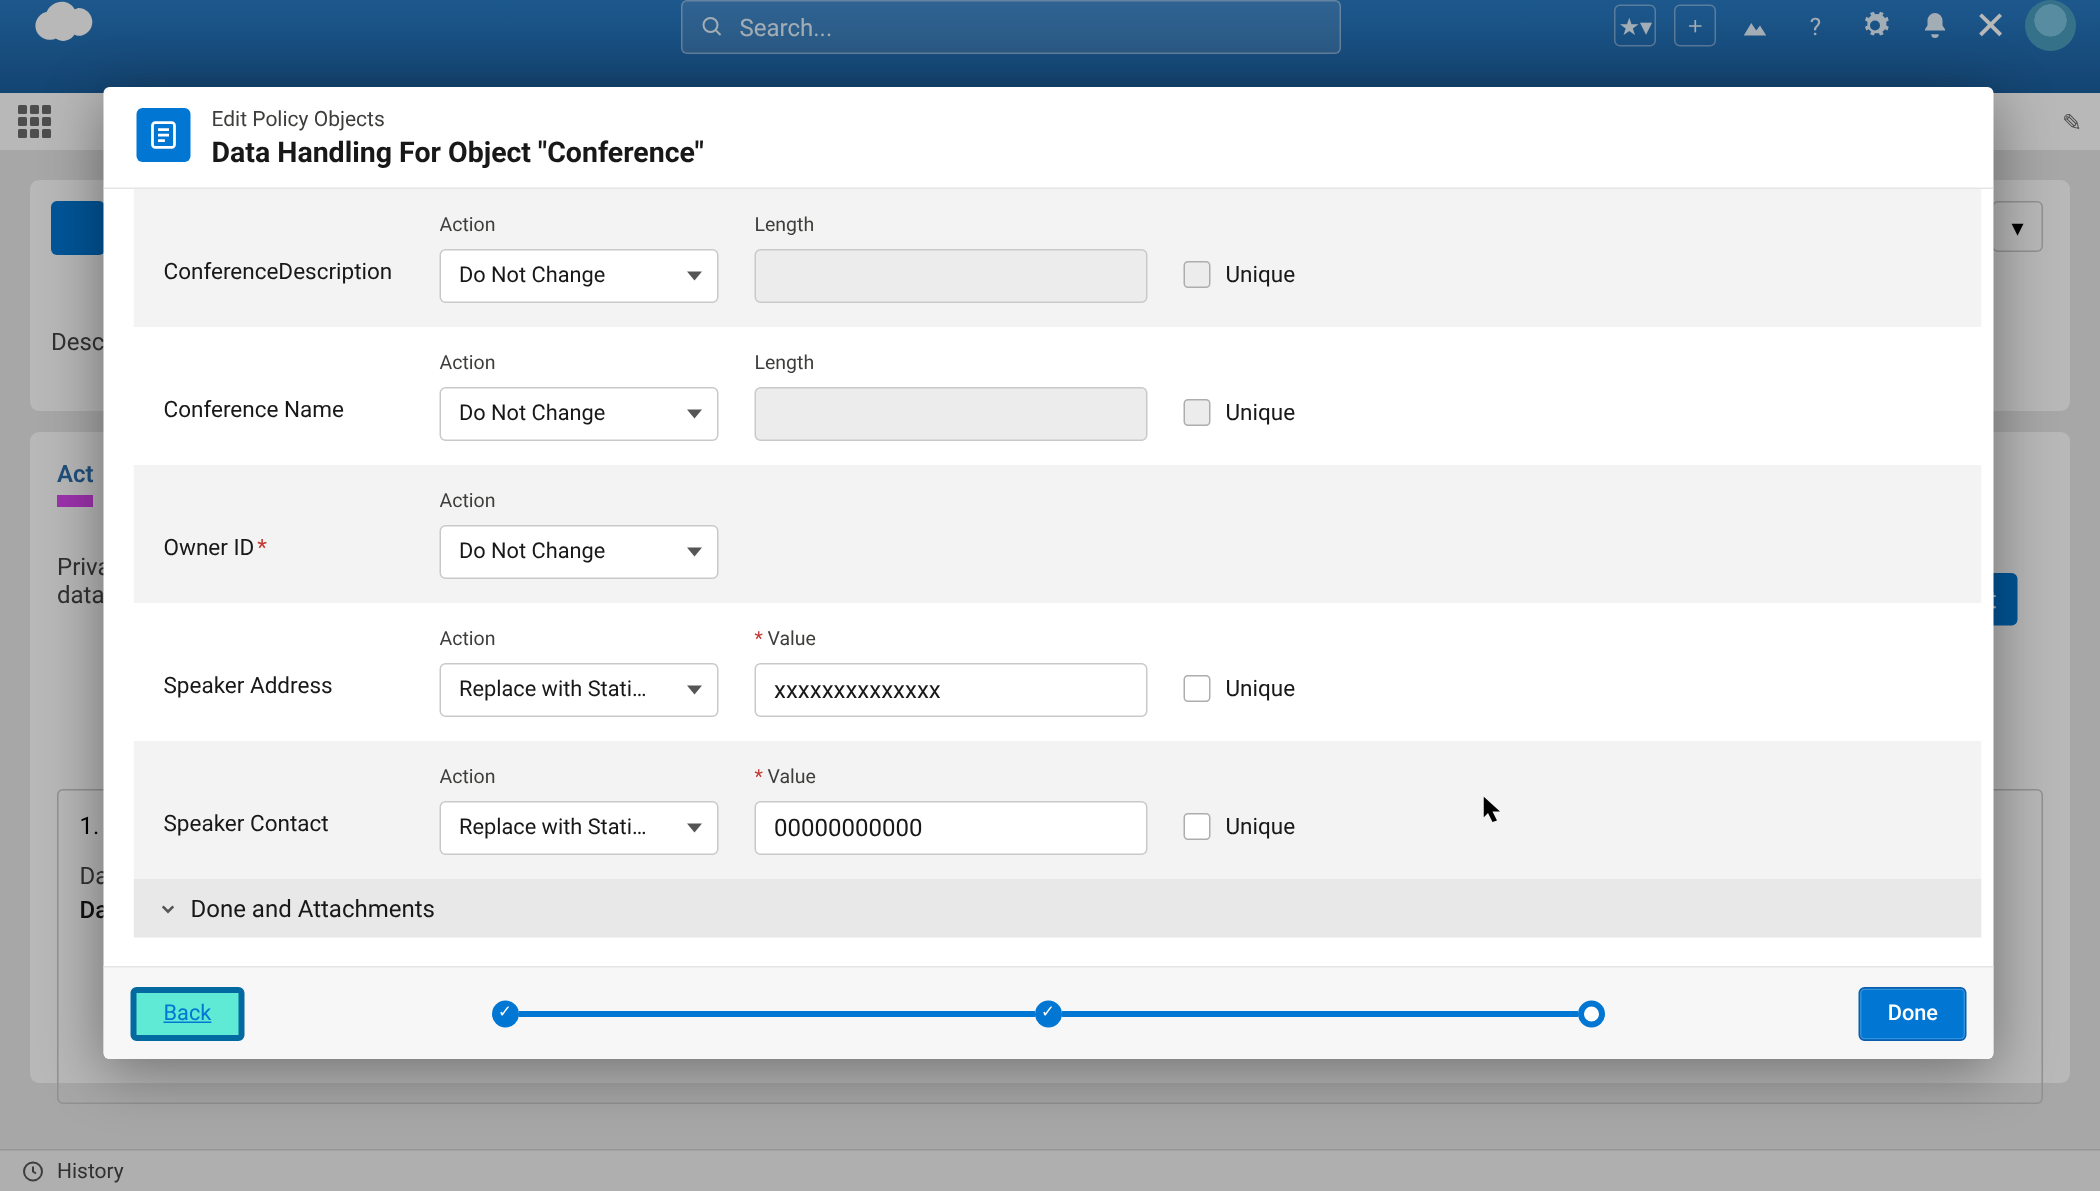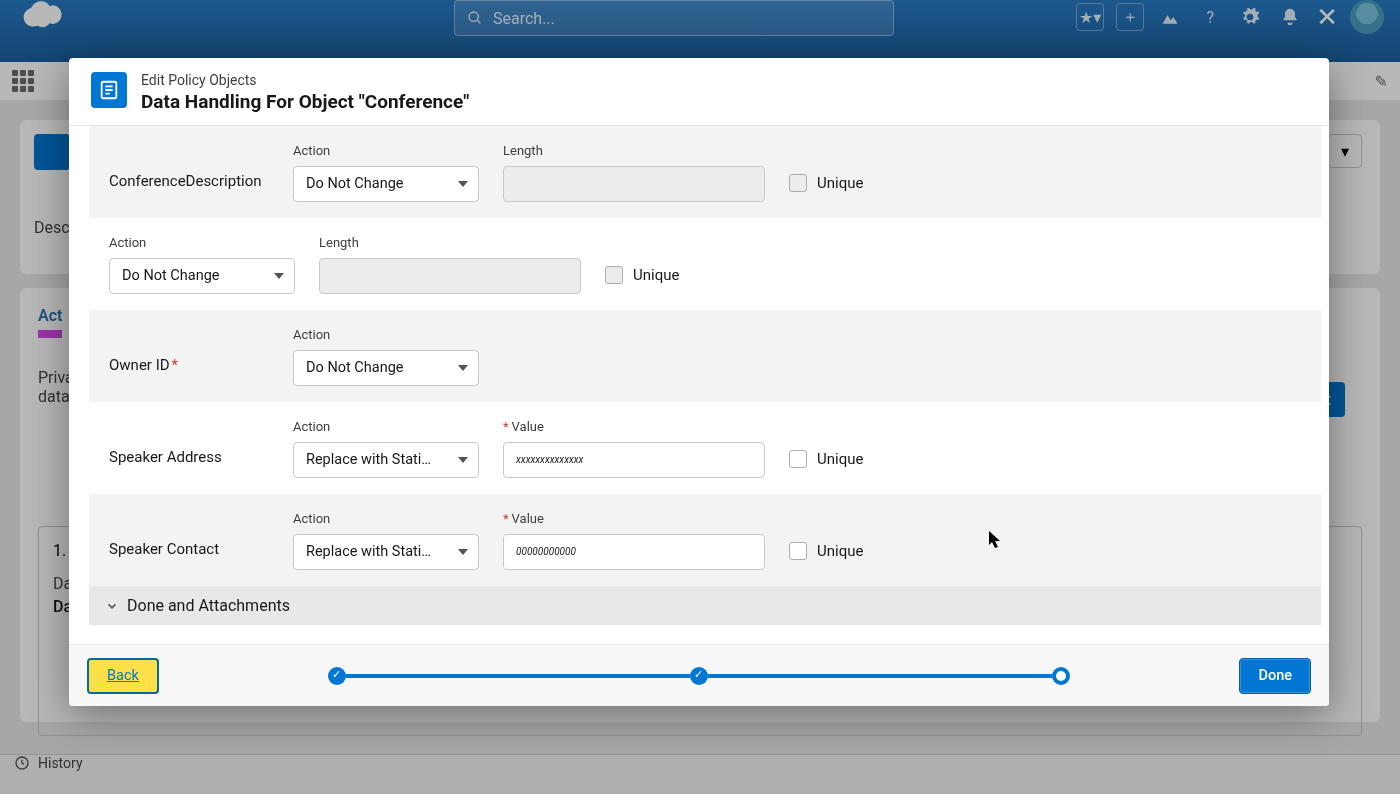--- a/index.html
+++ b/index.html
@@ -21,21 +21,21 @@
   .waffle { width:22px; height:22px; display:grid; grid-template-columns:repeat(3,1fr); gap:2px; }
   .waffle span { background:#6b6b6b; border-radius:1px; }
   .backdrop-body { padding: 20px; }
   .backdrop-card1 { background:#fff; border-radius:6px; padding:14px; margin-bottom:14px; height: 154px; position:relative; }
   .bc1-icon { width:36px;height:36px;background:#0176d3;border-radius:4px;display:inline-block;vertical-align:top; }
   .bc1-drop { position:absolute; right:18px; top:14px; width:34px;height:34px;border:1px solid #c9c9c9;border-radius:4px;display:flex;align-items:center;justify-content:center;}
   .backdrop-card2 { background:#fff; border-radius:6px; padding:18px; height: 434px; position:relative; }
   .bc2-tab { color:#2d6fad; font-weight:600; border-bottom:8px solid #d946ef; padding-bottom:5px; display:inline-block; }
   .bc2-btn { position:absolute; right:35px; top:94px; background:#0176d3;color:#fff;padding:8px 14px;border-radius:4px; }
   .bc2-box { margin-top: 120px; border:1px solid #c9c9c9; border-radius:4px; height: 210px; padding:14px; }
-  .backdrop-footer { position:absolute; bottom:0; left:0; right:0; height:40px; background:#f3f3f3; border-top:1px solid #d0d0d0; display:flex; align-items:flex-start; padding:0 14px; gap:8px; color:#444; font-size:14px;}
+  .backdrop-footer { position:absolute; bottom:0; left:0; right:0; height:28px; background:#f3f3f3; border-top:1px solid #d0d0d0; display:flex; align-items:center; padding:0 14px; gap:8px; color:#444; font-size:14px;}
   .edit-pencil { position:absolute; right:12px; top:72px; color:#6b6b6b; }
 
   
   .modal { position:absolute; left:69px; top:58px; width:1260px; height:648px; background:#fff; border-radius:4px; box-shadow:0 8px 40px rgba(0,0,0,0.4); display:flex; flex-direction:column; overflow:hidden; }
   .modal-hdr { display:flex; align-items:flex-start; gap:14px; padding:14px 22px 12px; border-bottom:1px solid #e5e5e5; }
   .modal-hdr-icon { width:36px;height:36px;background:#0176d3;border-radius:4px;display:flex;align-items:center;justify-content:center; }
   .modal-hdr-icon svg { width:22px;height:22px; }
   .modal-hdr-txt .eyebrow { font-size:14px; color:#3e3e3c; }
   .modal-hdr-txt .title { font-size:19px; font-weight:700; color:#181818; margin-top:2px; }
 
@@ -52,38 +52,38 @@
   .col-value  { width: 262px; }
   .col-unique { display:flex; align-items:center; gap:10px; padding-top:22px; }
 
   .fld-label { font-size:13px; color:#3e3e3c; }
   .fld-label .req { color:#c23934; margin-right:3px; }
 
   .select { position:relative; height:36px; border:1px solid #c9c9c9; border-radius:4px; background:#fff; display:flex; align-items:center; padding:0 30px 0 12px; font-size:14.5px; color:#181818; cursor:pointer; }
   .select::after { content:""; position:absolute; right:10px; top:50%; width:0;height:0;border-left:5px solid transparent;border-right:5px solid transparent;border-top:6px solid #555; transform:translateY(-50%); }
   .select.trunc { white-space:nowrap; overflow:hidden; text-overflow:ellipsis; padding-right:28px;}
 
-  .text-input { height:36px; border:1px solid #c9c9c9; border-radius:4px; background:#fff; padding:0 12px; font-size:10px; color:#181818; width:100%;font-style:italic; }
+  .text-input { height:36px; border:1px solid #c9c9c9; border-radius:4px; background:#fff; padding:0 12px; font-size:16px; color:#181818; width:100%; }
   .text-input:disabled { background:#ececec; color:#888; }
 
   .chk { width:18px;height:18px;border:1px solid #adadad;border-radius:3px;background:#fff; appearance:none; cursor:pointer; }
   .chk:disabled { background:#ececec; cursor:default; }
   .unique-lbl { font-size:15px; color:#181818; }
 
   .section-hdr { background:#e8e8e8; padding:10px 16px; display:flex; align-items:center; gap:8px; font-size:16px; color:#181818; cursor:pointer; }
   .section-hdr svg { width:14px;height:14px; }
 
   
   .rows-scroll::-webkit-scrollbar { width:14px; }
   .rows-scroll::-webkit-scrollbar-track { background:transparent; }
   .rows-scroll::-webkit-scrollbar-thumb { background:#c0c0c0; border-radius:7px; border:3px solid #fff; }
 
   .modal-ftr { height:62px; border-top:1px solid #e5e5e5; background:#f7f7f7; display:flex; align-items:center; padding:0 18px; position:relative; }
   .btn { height:36px; padding:0 18px; border-radius:4px; font-size:14.5px; cursor:pointer; display:flex;align-items:center;}
-  .btn-secondary { border:2px solid #0369a1; background:#fde047; color:#0176d3;text-decoration:underline; }
+  .btn-secondary { border:4px solid #0369a1; background:#5eead4; color:#0176d3;text-decoration:underline; }
   .btn-primary { border:1px solid #0b5cab; background:#0176d3; color:#fff; font-weight:500; box-shadow: inset 0 0 0 1px rgba(255,255,255,0.2); }
 
   .progress { position:absolute; left:50%; transform:translateX(-50%); display:flex; align-items:center; }
   .pstep { width:18px;height:18px;border-radius:50%; position:relative; }
   .pstep.done { background:#0176d3; }
   .pstep.done::after { content:"✓"; color:#fff; font-size:11px; position:absolute; left:4px; top:1px; }
   .pstep.current { background:#fff; border:4px solid #0176d3; width:18px;height:18px; }
   .pline { width:344px; height:4px; background:#0176d3; }
 
   .cursor-img { position:absolute; pointer-events:none; }
@@ -194,20 +194,21 @@
           <div class="col col-value">
             <div class="fld-label">Length</div>
             <input class="text-input" type="text" disabled="" style="">
           </div>
           <div class="col-unique">
             <input type="checkbox" class="chk" disabled="" style="">
             <span class="unique-lbl">Unique</span>
           </div>
         </div>
         <div class="field-row">
+          <div class="row-label">Conference Name</div>
           <div class="col col-action">
             <div class="fld-label">Action</div>
             <div class="select trunc">Do Not Change</div>
           </div>
           <div class="col col-value">
             <div class="fld-label">Length</div>
             <input class="text-input" type="text" disabled="" style="">
           </div>
           <div class="col-unique">
             <input type="checkbox" class="chk" disabled="" style="">

